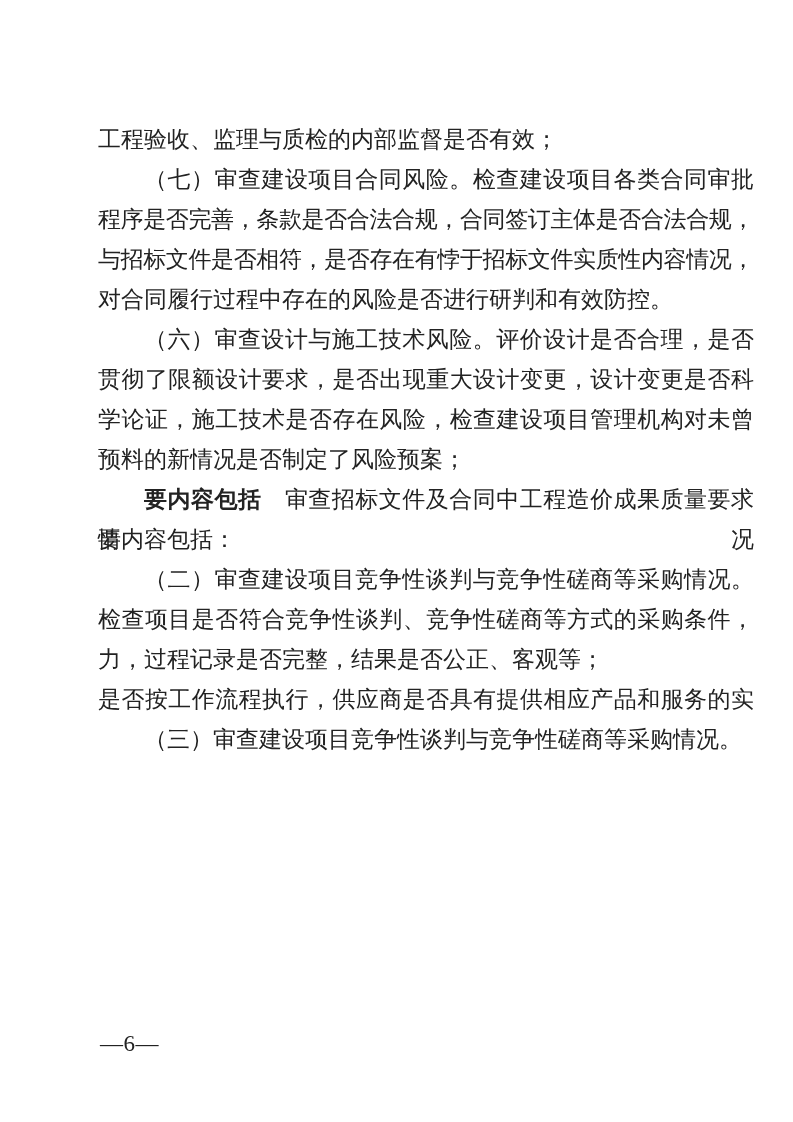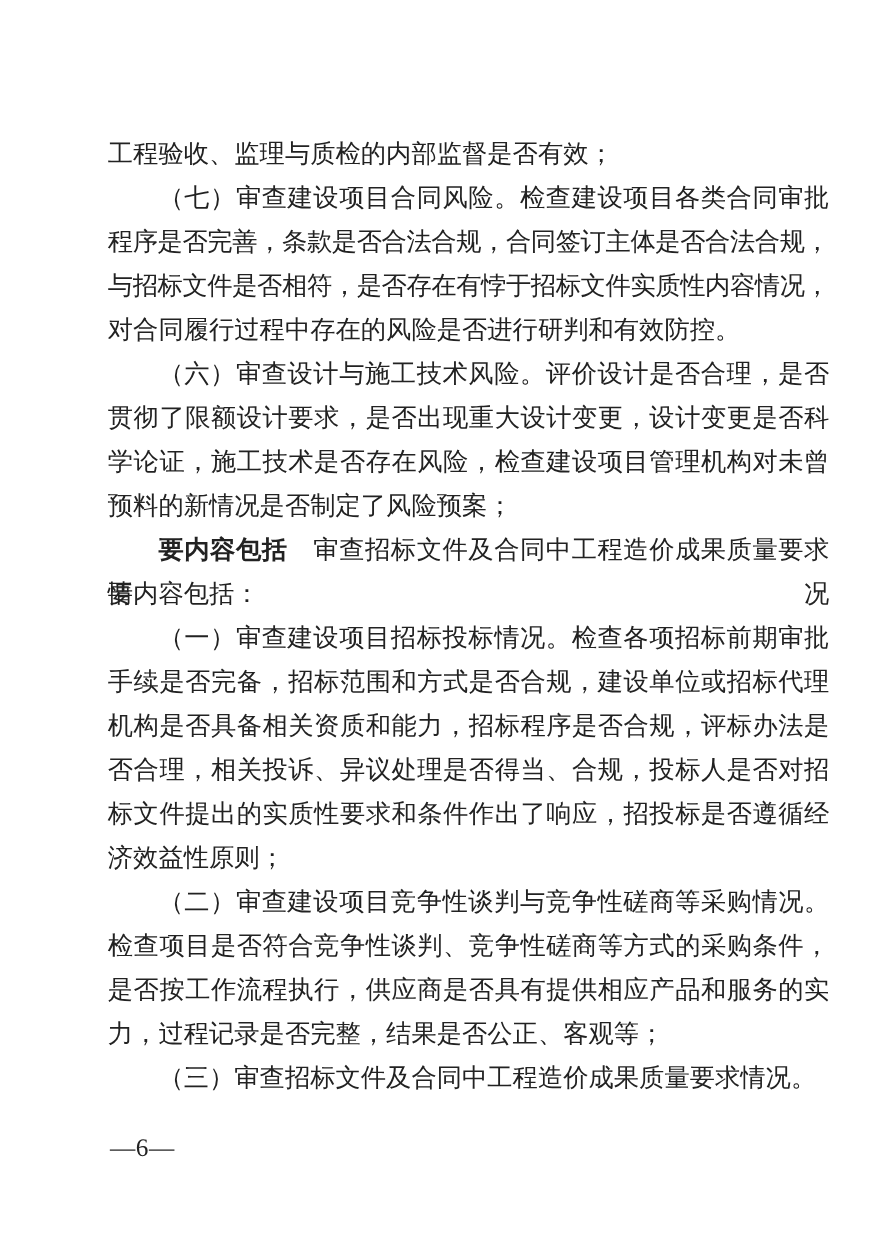--- a/index.html
+++ b/index.html
@@ -84,37 +84,29 @@
       <div class="line full">贯彻了限额设计要求，是否出现重大设计变更，设计变更是否科</div>
       <div class="line full">学论证，施工技术是否存在风险，检查建设项目管理机构对未曾</div>
       <div class="line">预料的新情况是否制定了风险预案；</div>
     </div>
 
     <div class="para">
       <div class="line indent full"><span class="term">要内容包括</span><span>　审查招标文件及合同中工程造价成果质量要求情况</span></div>
       <div class="line">要内容包括：</div>
     </div>
 
-    <div class="para">
-      <div class="line indent full">（一）审查建设项目招标投标情况。检查各项招标前期审批</div>
-      <div class="line full">手续是否完备，招标范围和方式是否合规，建设单位或招标代理</div>
-      <div class="line full">机构是否具备相关资质和能力，招标程序是否合规，评标办法是</div>
-      <div class="line full">否合理，相关投诉、异议处理是否得当、合规，投标人是否对招</div>
-      <div class="line full">标文件提出的实质性要求和条件作出了响应，招投标是否遵循经</div>
-      <div class="line">济效益性原则；</div>
-    </div>
 
     <div class="para">
       <div class="line indent full">（二）审查建设项目竞争性谈判与竞争性磋商等采购情况。</div>
       <div class="line full">检查项目是否符合竞争性谈判、竞争性磋商等方式的采购条件，</div>
+      <div class="line">力，过程记录是否完整，结果是否公正、客观等；</div>
       <div class="line full">是否按工作流程执行，供应商是否具有提供相应产品和服务的实</div>
-      <div class="line">力，过程记录是否完整，结果是否公正、客观等；</div>
     </div>
 
     <div class="para">
-      <div class="line indent">（三）审查招标文件及合同中工程造价成果质量要求情况。</div>
+      <div class="line indent">（三）审查建设项目竞争性谈判与竞争性磋商等采购情况。</div>
     </div>
 
   </div>
 
   <div class="footer">—6—</div>
 
 </div>
 
 </body></html>

